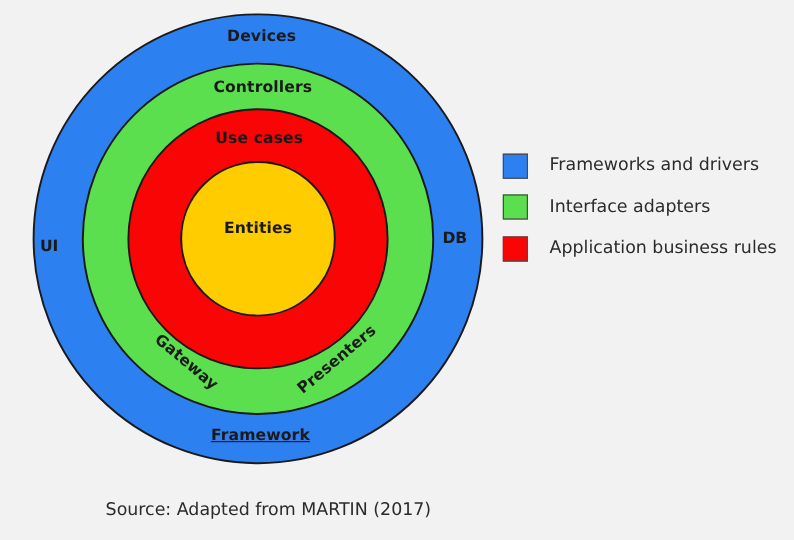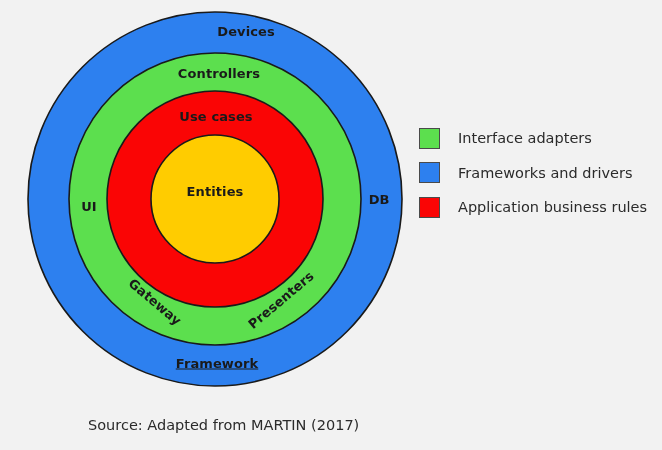--- a/index.html
+++ b/index.html
@@ -90,40 +90,40 @@
 
 <div id="diagram-area">
 
   <svg id="rings-svg" width="420" height="400" viewBox="0 0 420 400">
     <circle cx="215" cy="199" r="187" fill="#2d80ef" stroke="#1a1a1a" stroke-width="1.6"></circle>
     <circle cx="215" cy="199" r="146" fill="#5cdf4e" stroke="#1a1a1a" stroke-width="1.6"></circle>
     <circle cx="215" cy="199" r="108" fill="#fa0505" stroke="#1a1a1a" stroke-width="1.6"></circle>
     <circle cx="215" cy="199" r="64" fill="#ffcc00" stroke="#1a1a1a" stroke-width="1.6"></circle>
   </svg>
 
-  <div class="ring-label" style="left:218px; top:31px;margin-left:28px;">Devices</div>
+  <div class="ring-label" style="left:218px; top:31px;">Devices</div>
   <div class="ring-label" style="left:219px; top:73px;">Controllers</div>
   <div class="ring-label" style="left:216px; top:116px;">Use cases</div>
   <div class="ring-label" style="left:215px; top:191px;">Entities</div>
   <div class="ring-label rot-left" style="left:155px; top:302px;">Gateway</div>
   <div class="ring-label rot-right" style="left:281px; top:300px;">Presenters</div>
   <div class="ring-label" style="left:217px; top:363px;text-decoration:underline;">Framework</div>
 
-  <div class="side-label" style="left:41px; top:206px;margin-left:48px;">UI</div>
+  <div class="side-label" style="left:41px; top:206px;">UI</div>
   <div class="side-label" style="left:379px; top:199px;">DB</div>
 </div>
 
 <div id="caption">Source: Adapted from MARTIN (2017)</div>
 
 <div id="legend">
   <div class="legend-row">
+    <span class="legend-swatch" style="background:#2d80ef;"></span>
+    <span class="legend-text">Frameworks and drivers</span>
+  </div>
+  <div class="legend-row">
     <span class="legend-swatch" style="background:#5cdf4e;"></span>
     <span class="legend-text">Interface adapters</span>
-  </div>
-  <div class="legend-row">
-    <span class="legend-swatch" style="background:#2d80ef;"></span>
-    <span class="legend-text">Frameworks and drivers</span>
   </div>
   <div class="legend-row">
     <span class="legend-swatch" style="background:#fa0505;"></span>
     <span class="legend-text">Application business rules</span>
   </div>
 </div>
 
 </body></html>

